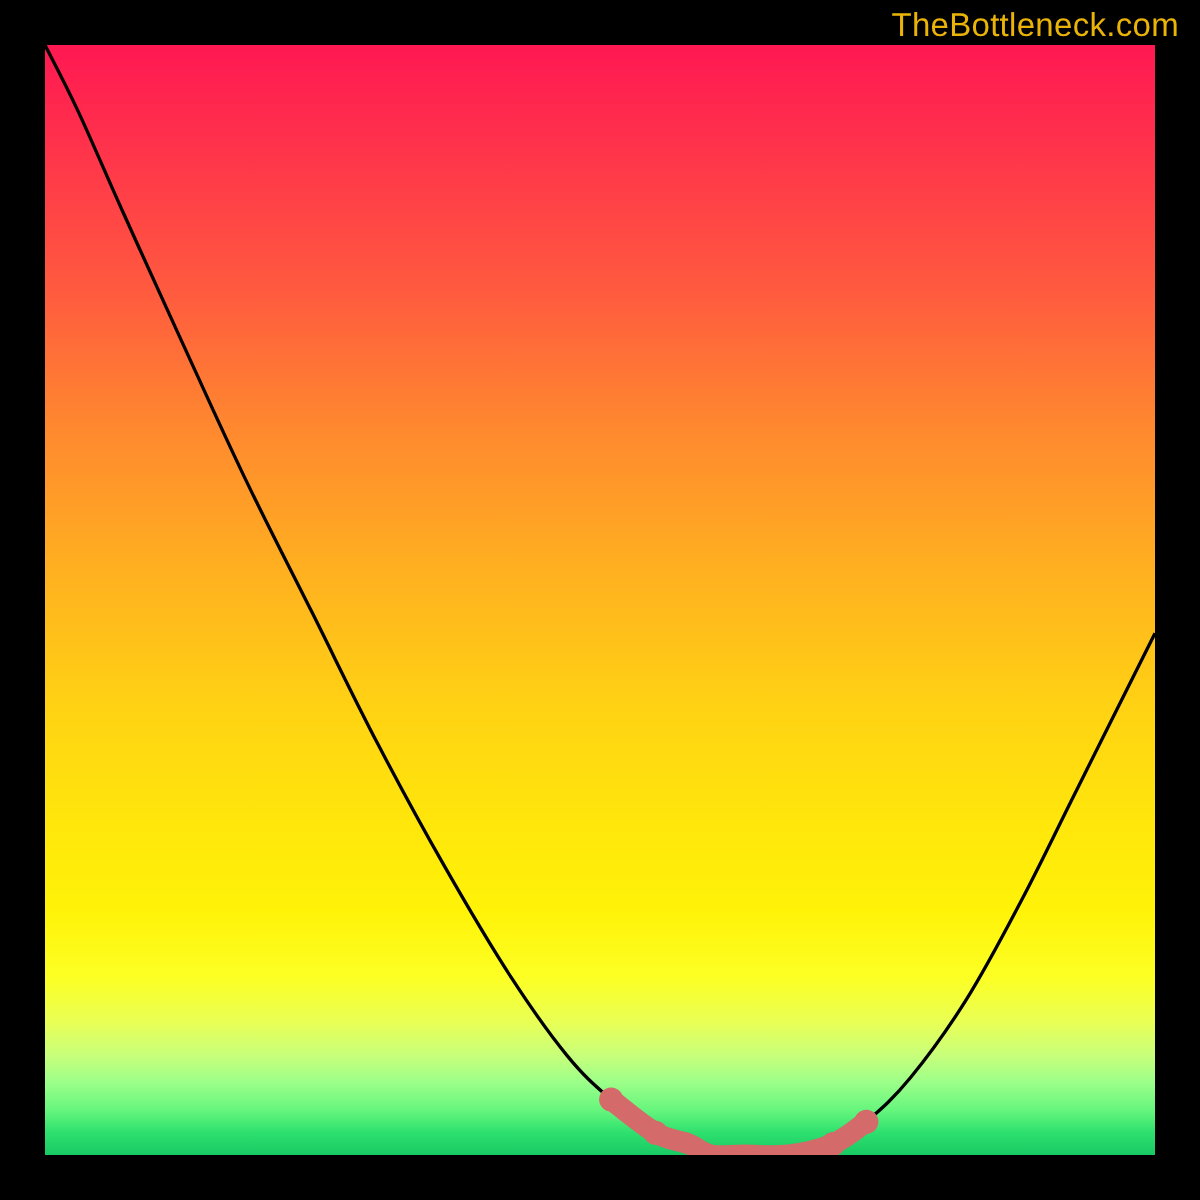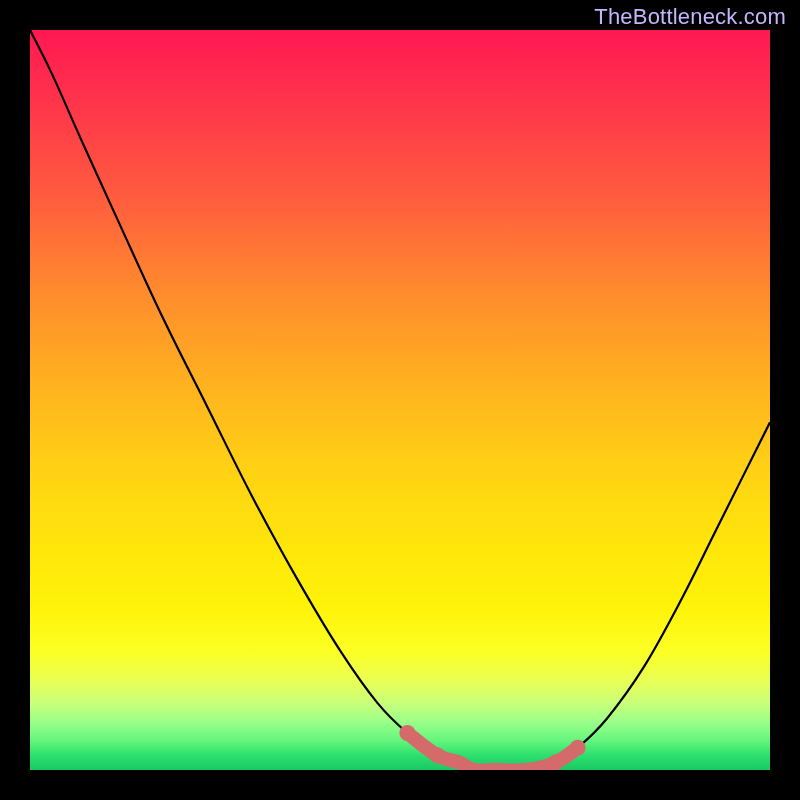--- a/index.html
+++ b/index.html
@@ -18,21 +18,21 @@
     height: 800px;
     background: #000;
   }
   .watermark {
     position: absolute;
     top: 4px;
     right: 14px;
     font-family: Arial, Helvetica, sans-serif;
     font-size: 22px;
     font-weight: 500;
-    color: #c4b5fd;
+    color: #eab308;
     letter-spacing: 0.2px;
   }
   .plot-area {
     position: absolute;
     left: 30px;
     top: 30px;
     width: 740px;
     height: 740px;
     overflow: hidden;
   }

